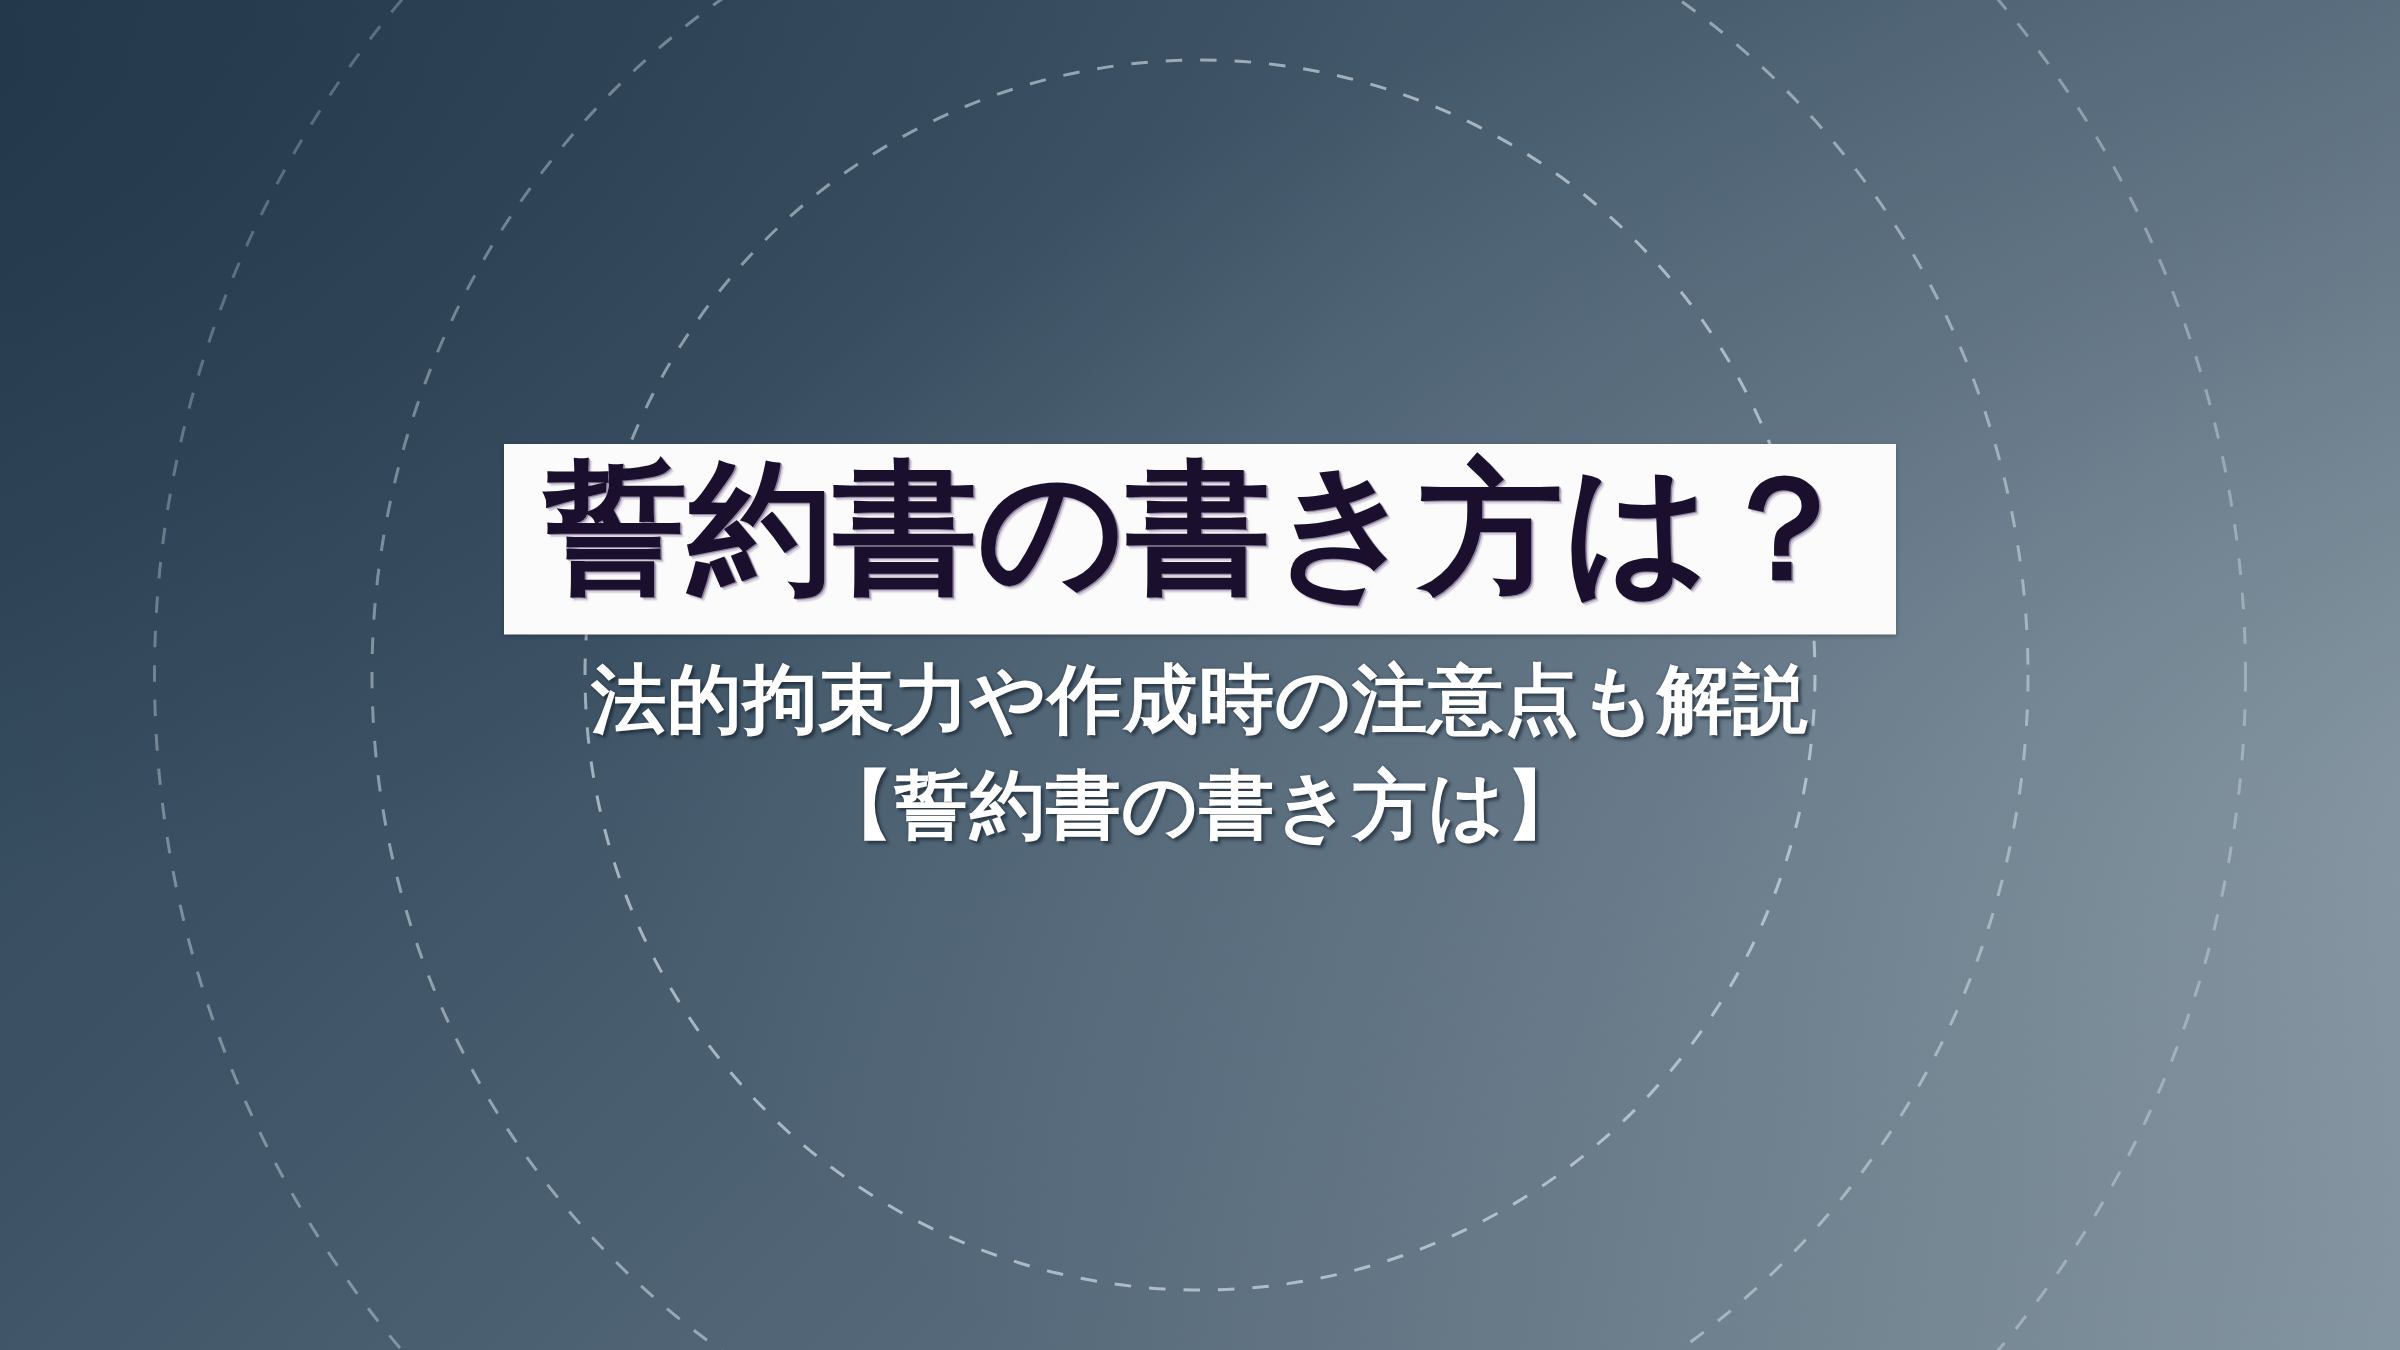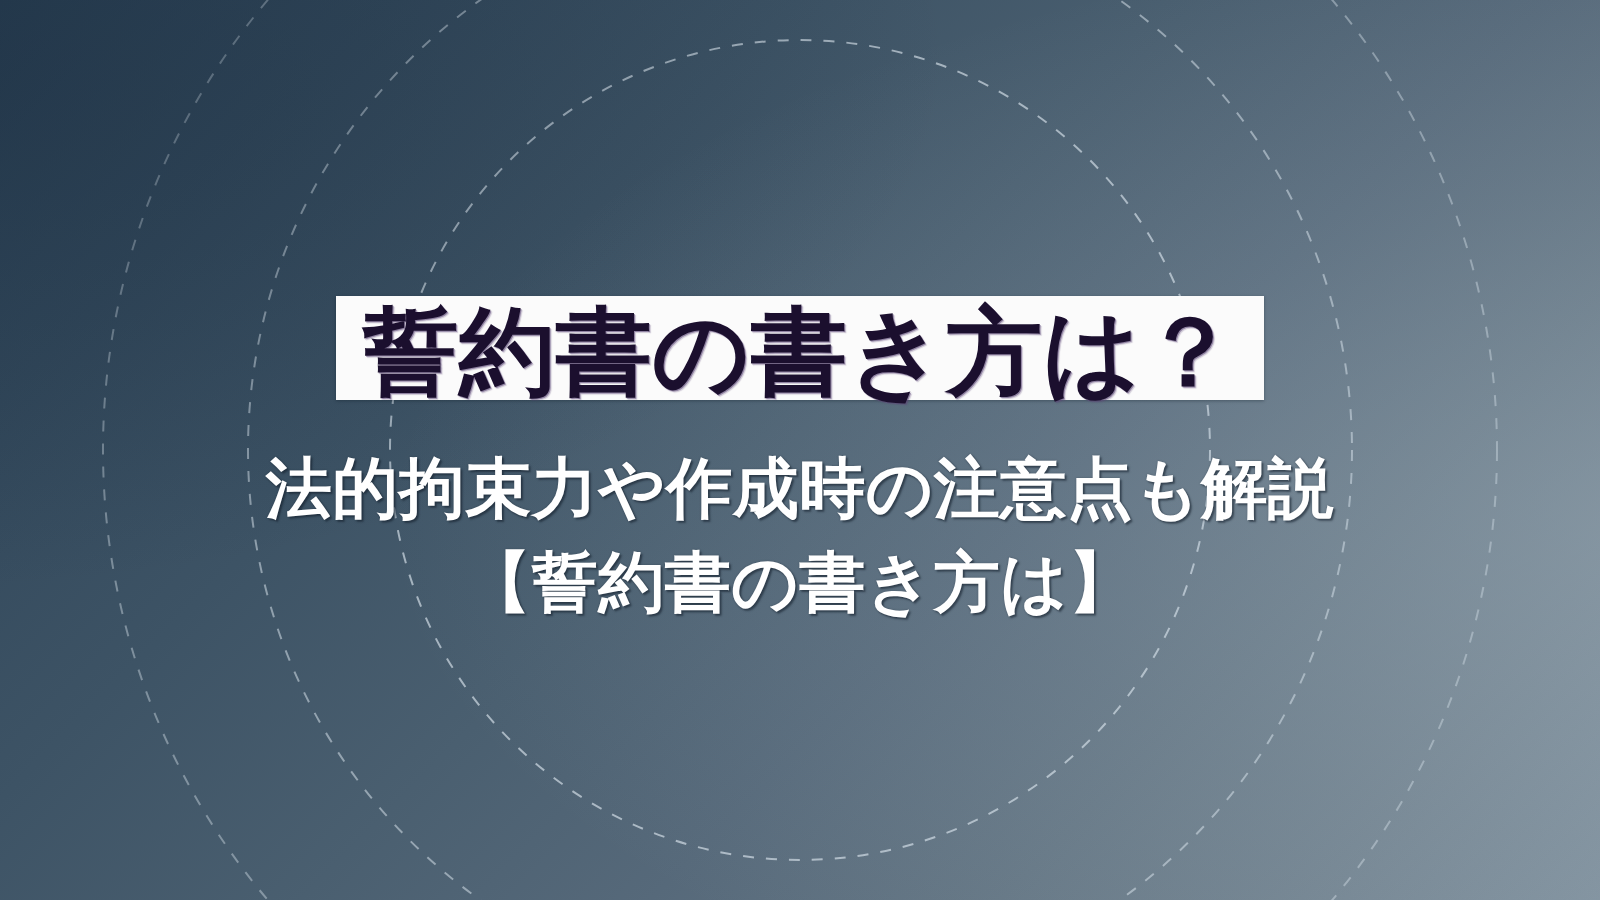--- a/index.html
+++ b/index.html
@@ -67,43 +67,43 @@
     align-items: center;
     justify-content: flex-start;
     padding-top: 296px;
     box-sizing: border-box;
     z-index: 3;
   }
 
   .title-band {
     display: inline-block;
     background: #fbfbfb;
-    padding: 8px 26px 0 26px;
+    padding: 8px 26px 23px 26px;
     line-height: 1.0;
     box-shadow: 0 1px 3px rgba(12,22,33,0.35);
   }
 
   .title-text {
     display: block;
     font-family: "DejaVu Sans", "Liberation Sans", sans-serif;
     font-size: 96px;
     font-weight: 700;
     letter-spacing: 0.5px;
     color: #1b0f2e;
     white-space: nowrap;
     text-shadow:
       1px 1px 0 rgba(92,72,120,0.55),
       2px 2px 1px rgba(92,72,120,0.28);
   }
 
   .subtitle {
-    margin-top: 42px;
+    margin-top: 8px;
     text-align: center;
     font-family: "DejaVu Sans", "Liberation Sans", sans-serif;
-    font-size: 66px;
+    font-size: 50px;
     font-weight: 700;
     line-height: 1.42;
     color: #ffffff;
     letter-spacing: 0.5px;
     text-shadow:
       2px 2px 2px rgba(18,30,42,0.55),
       0 0 2px rgba(18,30,42,0.35);
   }
   .subtitle .line {
     display: block;

